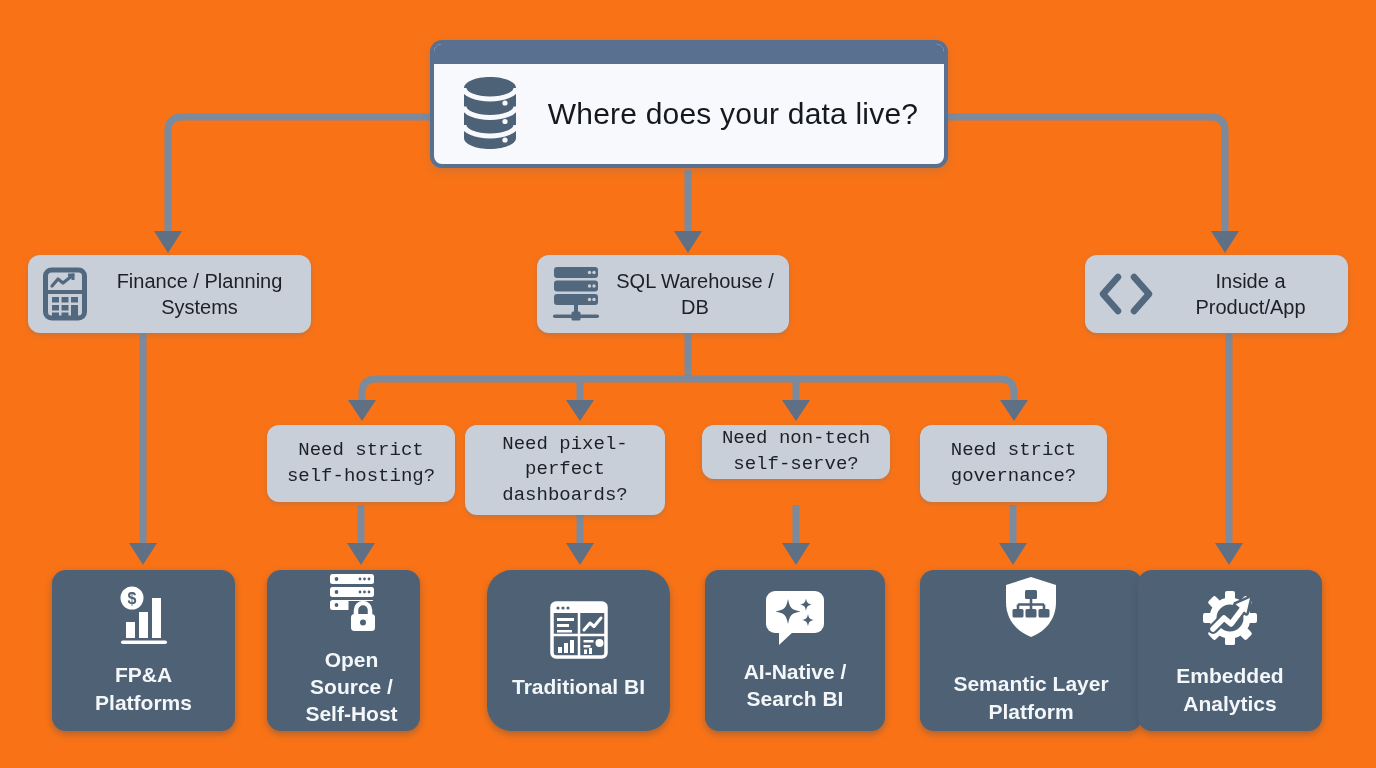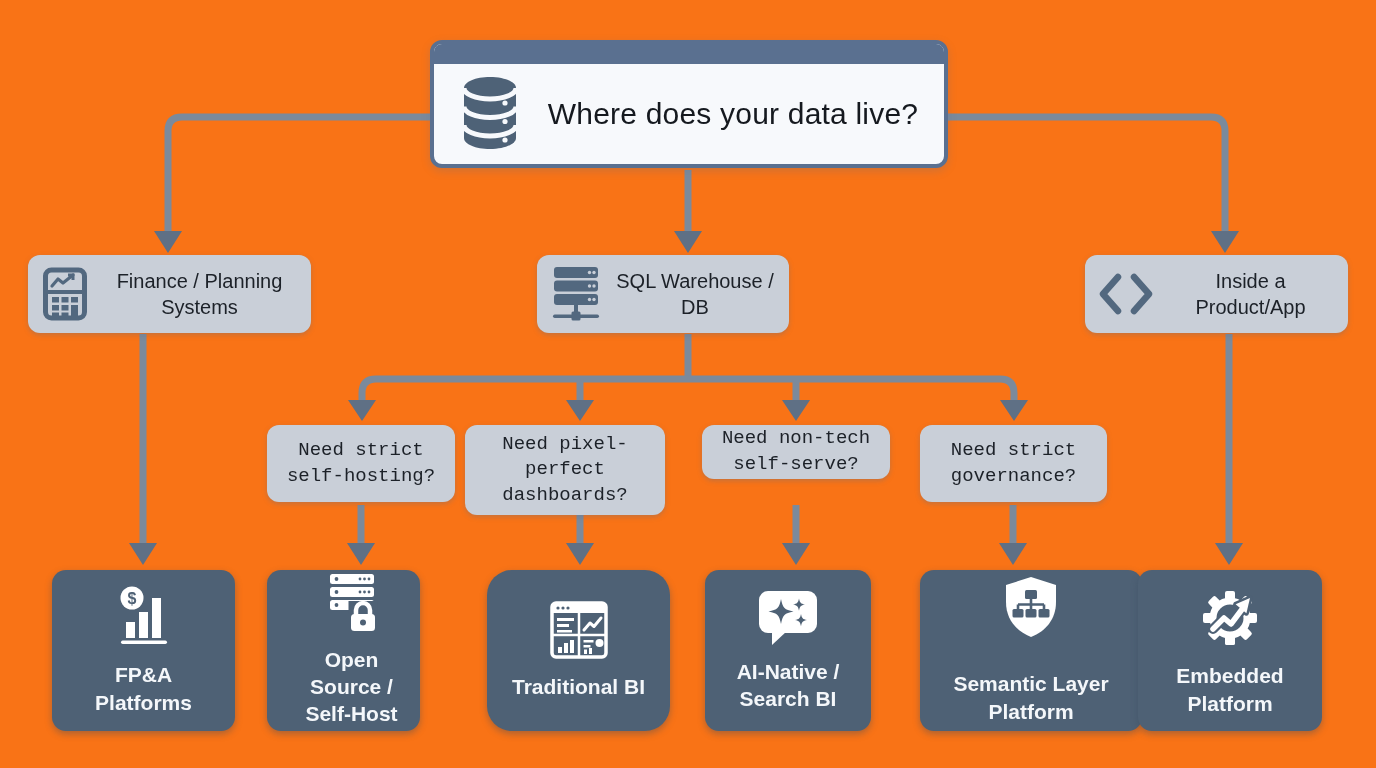--- a/index.html
+++ b/index.html
@@ -39,21 +39,21 @@
   .n-finance{left:28px;top:255px;width:283px;height:78px;}
   .n-sql{left:537px;top:255px;width:252px;height:78px;}
   .n-product{left:1085px;top:255px;width:263px;height:78px;}
   .n-q1{left:267px;top:425px;width:188px;height:77px;}
   .n-q2{left:465px;top:425px;width:200px;height:90px;}
   .n-q3{left:702px;top:425px;width:188px;height:54px;}
   .n-q4{left:920px;top:425px;width:187px;height:77px;}
   .n-o1{left:52px;top:570px;width:183px;height:161px;}
   .n-o2{left:267px;top:570px;width:153px;height:161px;padding-left:16px;}
   .n-o3{left:487px;top:570px;width:183px;height:161px;border-radius:25px;}
-  .n-o4{left:705px;top:570px;width:166px;height:161px;gap:11px;}
+  .n-o4{left:705px;top:570px;width:180px;height:161px;gap:11px;}
   .n-o5{left:920px;top:570px;width:222px;height:161px;gap:32px;}
   .n-o6{left:1138px;top:570px;width:184px;height:161px;}
   .ic{flex:0 0 auto;}
 </style>
 </head>
 <body>
 
 <div class="canvas">
 
   <svg class="connectors" width="1376" height="768" viewBox="0 0 1376 768">
@@ -289,16 +289,16 @@
         <rect x="27" y="7" width="10" height="9" rx="2" transform="rotate(225 32 34)"></rect>
         <rect x="27" y="7" width="10" height="9" rx="2" transform="rotate(270 32 34)"></rect>
         <rect x="27" y="7" width="10" height="9" rx="2" transform="rotate(315 32 34)"></rect>
       </g>
       <circle cx="32" cy="34" r="17" fill="none" stroke="#ffffff" stroke-width="7"></circle>
       <polyline points="15,45 26,34 33,40 45,24" fill="none" stroke="#4e6175" stroke-width="10" stroke-linecap="round" stroke-linejoin="round"></polyline>
       <path d="M52 14 L48.4 29.3 L37.6 20.3 Z" fill="#4e6175" stroke="#4e6175" stroke-width="5" stroke-linejoin="round"></path>
       <polyline points="15,45 26,34 33,40 45,24" fill="none" stroke="#ffffff" stroke-width="5.5" stroke-linecap="round" stroke-linejoin="round"></polyline>
       <path d="M52 14 L48.4 29.3 L37.6 20.3 Z" fill="#ffffff"></path>
     </svg>
-    <div class="lbl">Embedded Platform</div>
+    <div class="lbl">Embedded Analytics</div>
   </div>
 
 </div>
 
 </body></html>

